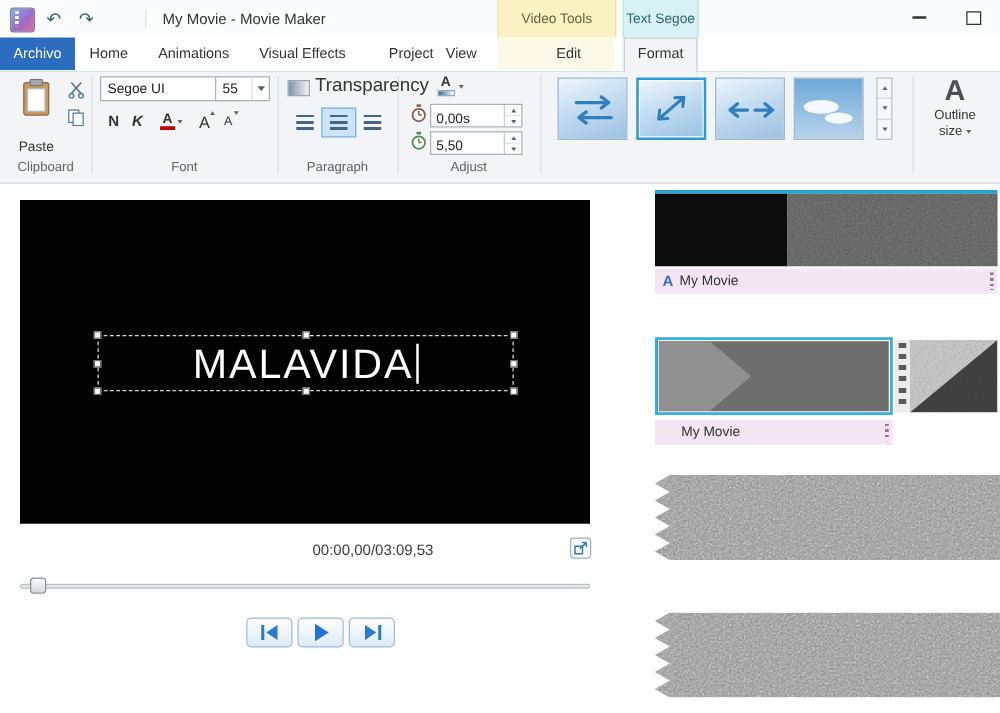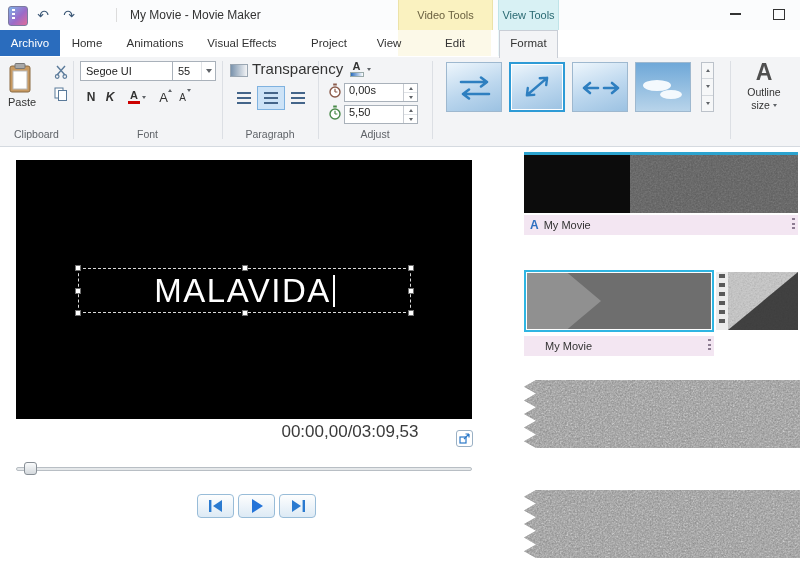--- a/index.html
+++ b/index.html
@@ -29,36 +29,36 @@
   .tabrow{position:absolute;left:0;top:30px;width:800px;height:27px;background:#fff;border-bottom:7px solid #0ea5e9}
   .tint{position:absolute;top:0;height:26px}
   .tint-video{left:398px;width:93px;background:#fcf9e8}
   .tint-text{left:498px;width:59px;background:#eaf7f9}
   .tab{position:absolute;top:0;height:26px;line-height:26px;text-align:center;font-size:11.5px;color:#333;cursor:pointer}
   .tab-archivo{left:0;width:60px;background:#2a6cbd;color:#fff}
   .tab-home{left:62px;width:50px}
   .tab-animations{left:116px;width:78px}
   .tab-veffects{left:198px;width:88px}
   .tab-project{left:298px;width:62px}
-  .tab-view{left:364px;width:50px}
+  .tab-view{left:344px;width:50px}
   .tab-edit{left:428px;width:54px}
   .tab-format{left:499px;width:57px;height:27px;line-height:25px;background:#f3f4f6;
     border:1px solid #c9ced6;border-bottom:none;z-index:2}
 
   
   .ribbon{position:absolute;left:0;top:57px;width:800px;height:89px;background:#f3f4f6;border-bottom:1px solid #d5dae0}
   .gsep{position:absolute;top:4px;height:78px;width:1px;background:#dcdfe4}
   .sep1{left:73px}.sep2{left:222px}.sep3{left:318px}.sep4{left:432px}.sep5{left:730px}
   .grp-label{position:absolute;top:71px;font-size:10.5px;color:#5f6368;text-align:center}
   .lbl-clipboard{left:0;width:73px}.lbl-font{left:73px;width:149px}
   .lbl-paragraph{left:222px;width:96px}.lbl-adjust{left:318px;width:114px}
   .lbl-effects{left:432px;width:298px}
 
   .paste-btn{position:absolute;left:8px;top:2px;width:42px;height:66px;display:flex;flex-direction:column;
-    align-items:flex-start;gap:3px;padding-top:4px;font-size:11px;color:#333;cursor:pointer;box-sizing:border-box}
+    align-items:center;gap:19px;padding-top:4px;font-size:11px;color:#333;cursor:pointer;box-sizing:border-box}
   .small-btn{position:absolute;width:18px;height:18px;display:flex;align-items:center;justify-content:center;cursor:pointer}
   .cut{left:52px;top:6px}.copy{left:52px;top:28px}
 
   .combo{position:absolute;background:#fff;border:1px solid #a9b1ba;font-size:11px;display:flex;align-items:center;cursor:pointer;box-sizing:border-box}
   .combo-family{left:80px;top:4px;width:112px;height:20px}
   .combo-size{left:172px;top:4px;width:44px;height:20px}
   .combo-text{flex:1;padding-left:5px;white-space:nowrap;overflow:hidden;color:#222}
   .combo-arrow{width:13px;display:flex;justify-content:center;align-items:center;height:100%;border-left:1px solid #e0e3e7}
   .tri-down{width:0;height:0;border-left:3.5px solid transparent;border-right:3.5px solid transparent;border-top:4px solid #5f6368}
   .tri-up{width:0;height:0;border-left:3.5px solid transparent;border-right:3.5px solid transparent;border-bottom:4px solid #5f6368}
@@ -86,21 +86,21 @@
   .align.selected{background:#cde3f7;border-color:#7fb2e0}
   .align-icon{width:14px;height:12px;background:repeating-linear-gradient(180deg,#44658a 0 2px,transparent 2px 5px)}
 
   .bgbtn{position:absolute;left:344px;top:2px;width:32px;height:20px;display:flex;align-items:center;gap:3px;cursor:pointer;justify-content:center}
   .bgA-wrap{display:flex;flex-direction:column;align-items:center;line-height:10px}
   .bgA{font-weight:bold;font-size:11px;color:#333}
   .bg-bar{display:block;width:12px;height:3px;background:linear-gradient(90deg,#2a6cbd,#fff);border:0.5px solid #9aa;margin-top:1px}
   .clock{position:absolute;left:328px}
   .clock1{top:26px}.clock2{top:48px}
   .spin{position:absolute;left:344px;width:74px;height:19px;background:#fff;border:1px solid #a9b1ba;
-    display:flex;align-items:flex-start;font-size:11px;box-sizing:border-box}
+    display:flex;align-items:flex-end;font-size:11px;box-sizing:border-box}
   .spin1{top:26px}.spin2{top:48px}
   .spin-text{flex:1;padding-left:4px;color:#222}
   .spin-btns{width:13px;height:100%;display:flex;flex-direction:column;border-left:1px solid #c8ccd2}
   .spin-btns span{flex:1;display:flex;align-items:center;justify-content:center}
   .spin-btns span:first-child{border-bottom:1px solid #e0e3e7}
 
   .tile{position:absolute;top:5px;width:56px;height:50px;border:1px solid #9eb8cf;cursor:pointer;
     background:linear-gradient(160deg,#eef6fc 0%,#bcd7ee 55%,#9cc2e2 100%);box-sizing:border-box;overflow:hidden}
   .tile1{left:446px}.tile2{left:509px}.tile3{left:572px}.tile4{left:635px}
   .tile.selected{border:2px solid #2e9bd6;box-shadow:inset 0 0 0 1px #fff}
@@ -125,21 +125,21 @@
   .video{position:absolute;left:16px;top:160px;width:456px;height:259px;background:#000}
   .sel-box{position:absolute;left:62px;top:108px;width:333px;height:45px;
     border:1px dashed rgba(255,255,255,.85);display:flex;align-items:center;justify-content:center;box-sizing:border-box}
   .caption{font-size:33px;color:#fff;letter-spacing:1.5px}
   .caret{width:2px;height:32px;background:#fff;margin-left:2px}
   .hd{position:absolute;width:6px;height:6px;background:#fff;border:1px solid #6f6f6f;box-sizing:border-box}
   .h-tl{left:-4px;top:-4px}.h-tm{left:calc(50% - 3px);top:-4px}.h-tr{right:-4px;top:-4px}
   .h-ml{left:-4px;top:calc(50% - 3px)}.h-mr{right:-4px;top:calc(50% - 3px)}
   .h-bl{left:-4px;bottom:-4px}.h-bm{left:calc(50% - 3px);bottom:-4px}.h-br{right:-4px;bottom:-4px}
 
-  .timecode{position:absolute;left:250px;top:422px;width:200px;text-align:center;font-size:17px;color:#3a3a3a}
+  .timecode{position:absolute;left:250px;top:433px;width:200px;text-align:left;font-size:12px;color:#3a3a3a}
   .expand{position:absolute;left:456px;top:430px;width:17px;height:17px;border:1px solid #9ab0c4;border-radius:3px;
     background:#fff;display:flex;align-items:center;justify-content:center;cursor:pointer;box-sizing:border-box}
   .seek-track{position:absolute;left:16px;top:467px;width:456px;height:4px;background:#e5e8ea;
     border:1px solid #b8bec4;border-radius:2px;box-sizing:border-box}
   .seek-thumb{position:absolute;left:24px;top:462px;width:13px;height:13px;cursor:pointer;
     background:linear-gradient(#fafbfc,#d4d9dd);border:1px solid #888f96;border-radius:3px;box-sizing:border-box}
   .pb{position:absolute;top:494px;width:37px;height:24px;border:1px solid #98bcd8;border-radius:4px;
     background:linear-gradient(#fefefe,#ddeaf5);display:flex;align-items:center;justify-content:center;cursor:pointer;box-sizing:border-box}
   .pb-prev{left:197px}.pb-play{left:238px}.pb-next{left:279px}
 
@@ -185,21 +185,21 @@
 
 <div class="stage">
 
   <div class="titlebar">
     <div class="app-icon"></div>
     <div class="qat undo">↶</div>
     <div class="qat redo">↷</div>
     <div class="qat-sep"></div>
     <div class="title">My Movie - Movie Maker</div>
     <div class="ctx ctx-video">Video Tools</div>
-    <div class="ctx ctx-text">View Tools</div>
+    <div class="ctx ctx-text">Text Segoe</div>
     <div class="win-btn min">
         <span class="minbar"></span>
       </div>
     <div class="win-btn max">
         <span class="maxbox"></span>
       </div>
   </div>
 
   <div class="tabrow">
     <div class="tint tint-video"></div>

